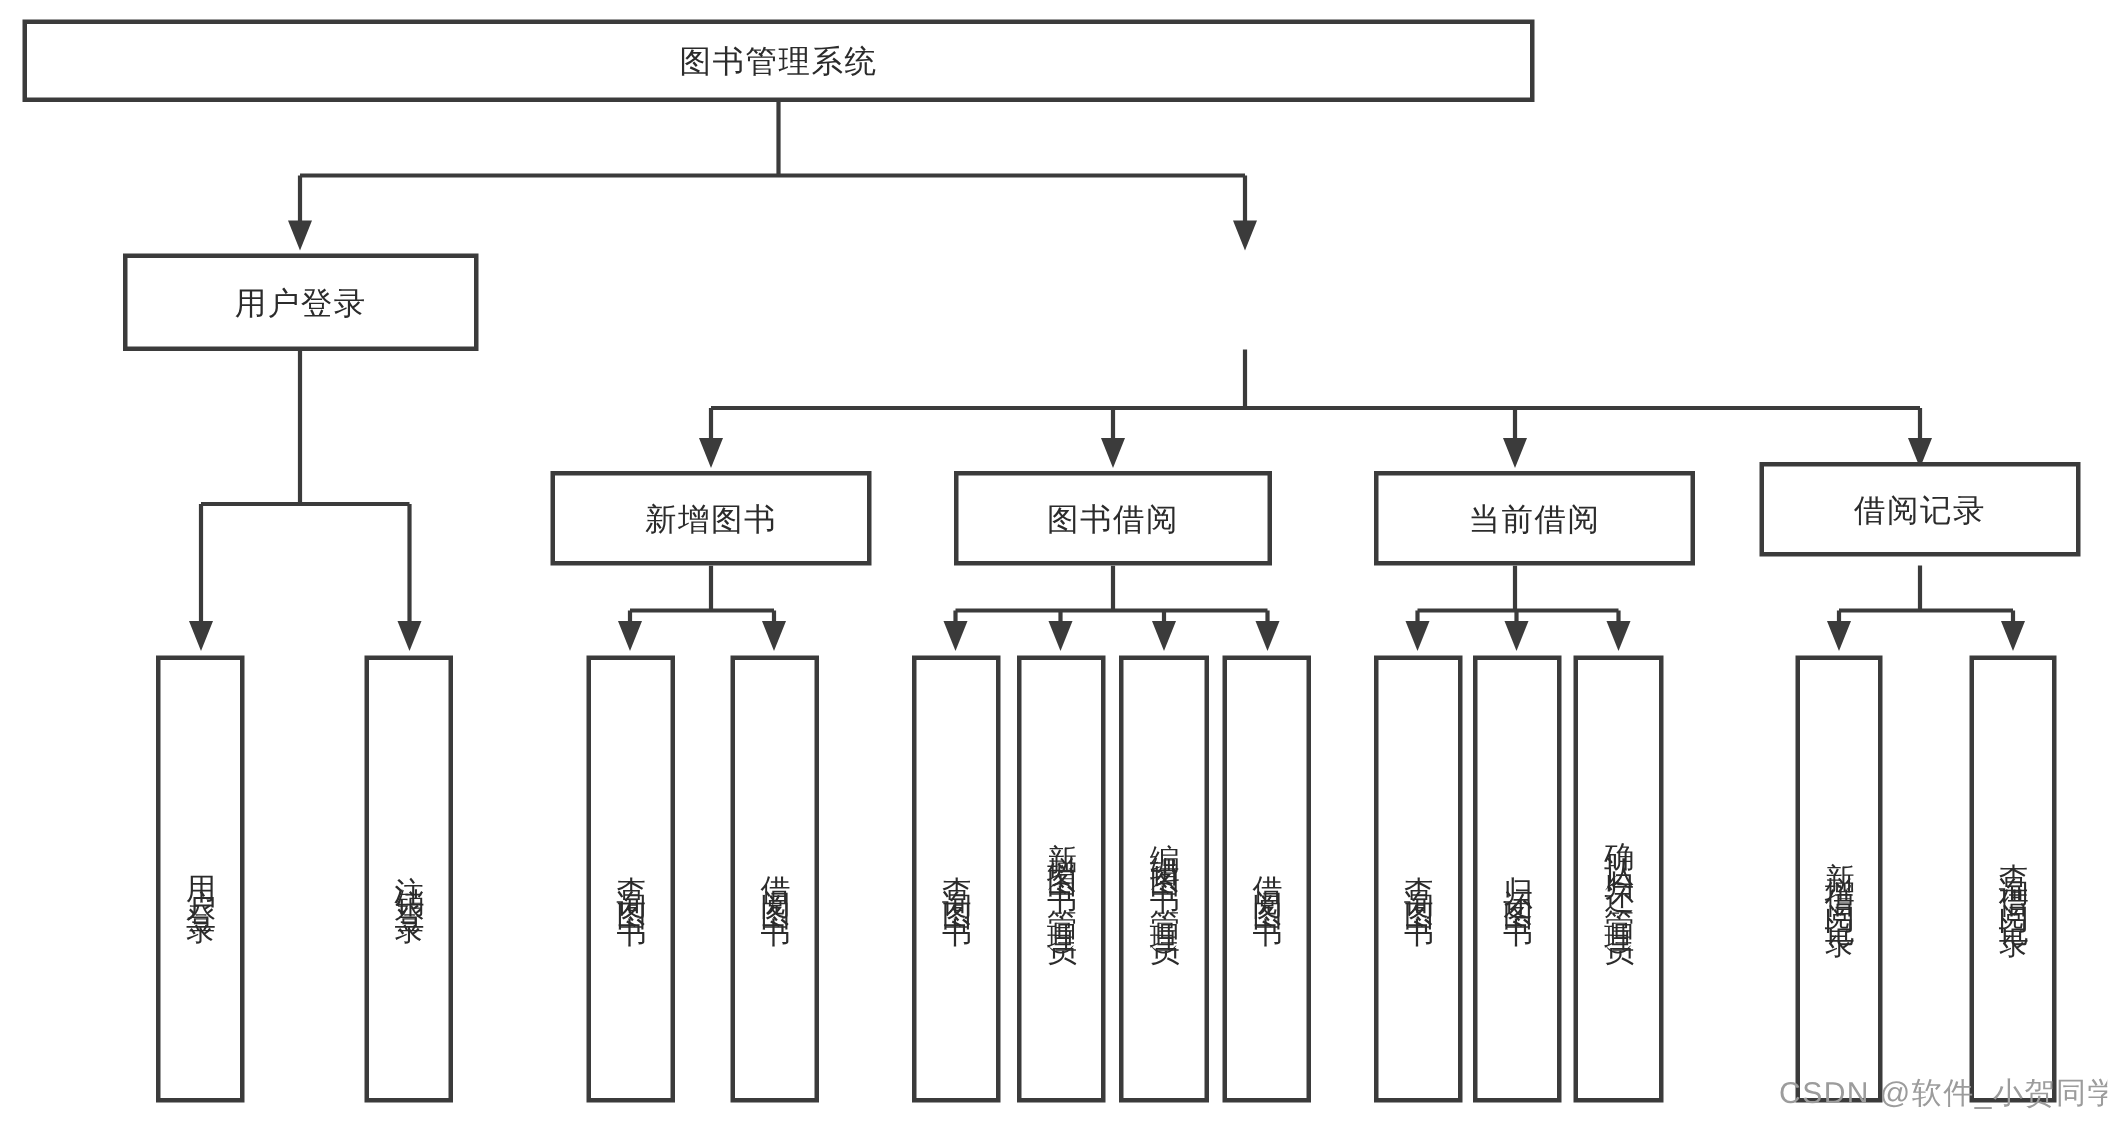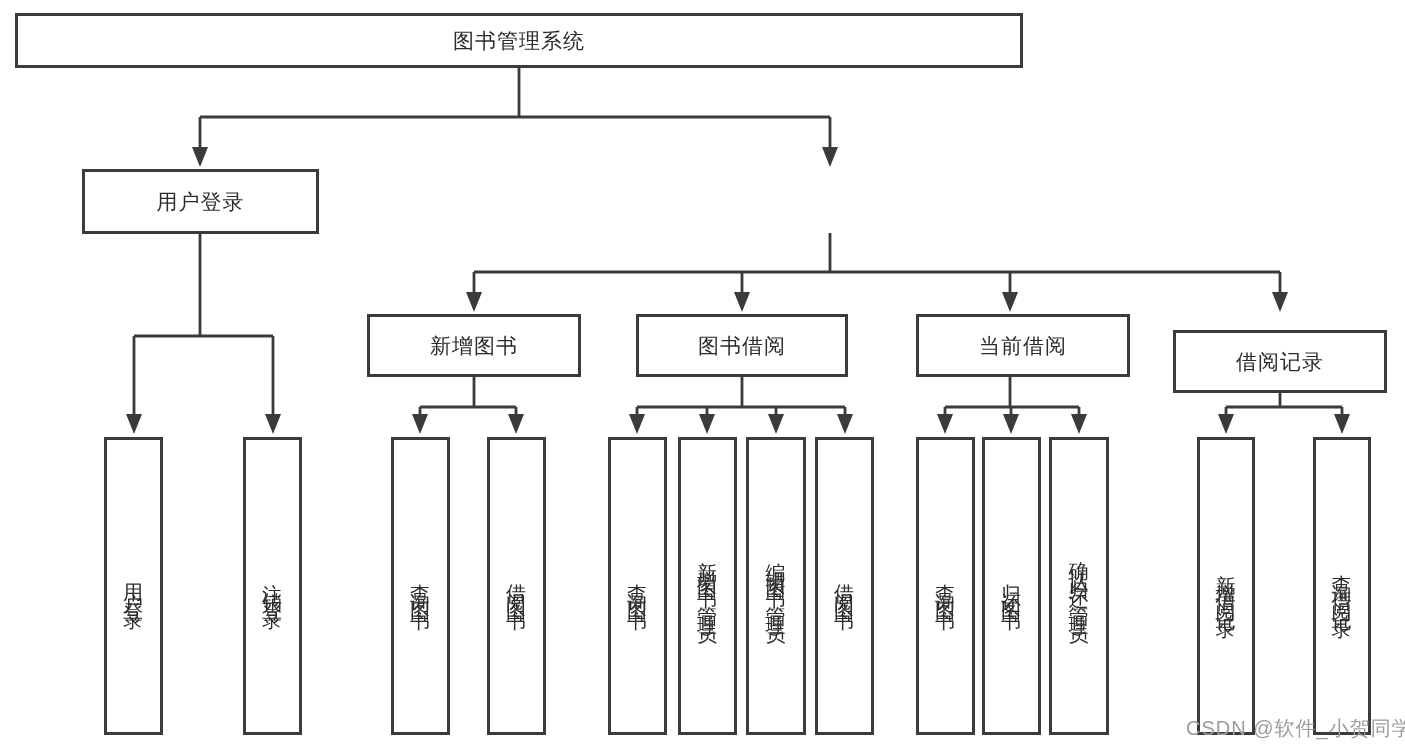--- a/index.html
+++ b/index.html
@@ -134,21 +134,21 @@
 
   <div class="node" style="left:367px;top:314px;width:214px;height:63px;">
     <span>新增图书</span>
   </div>
   <div class="node" style="left:636px;top:314px;width:212px;height:63px;">
     <span>图书借阅</span>
   </div>
   <div class="node" style="left:903px;top:314px;width:214px;height:63px;margin-left:13px;">
     <span>当前借阅</span>
   </div>
-  <div class="node" style="left:1173px;top:330px;width:214px;height:63px;font-family:Liberation Serif, serif;">
+  <div class="node" style="left:1173px;top:308px;width:214px;height:63px;font-family:Liberation Serif, serif;">
     <span>借阅记录</span>
   </div>
 
   <div class="leaf" style="left:104px;">
     <span>用户登录</span>
   </div>
   <div class="leaf" style="left:243px;">
     <span>注销登录</span>
   </div>
 

